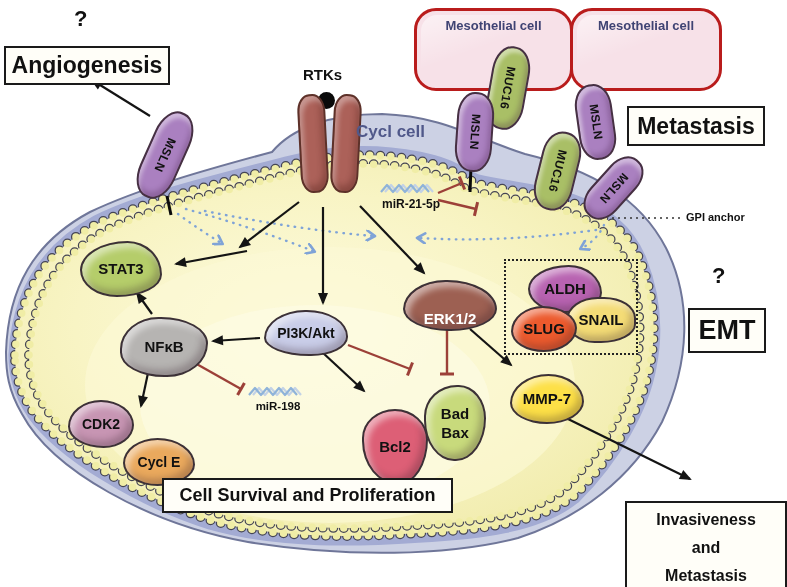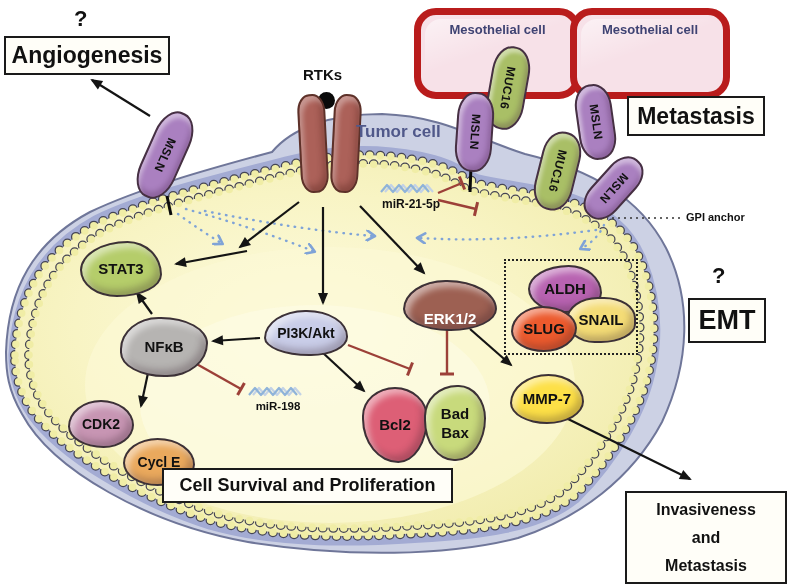--- a/index.html
+++ b/index.html
@@ -2,26 +2,26 @@
 <html><head>
 <meta charset="utf-8">
 <style>
   html,body{margin:0;padding:0;background:#fff;}
   .stage{position:relative;width:787px;height:587px;overflow:hidden;background:#fff;
          font-family:"Liberation Sans", sans-serif;}
   .layer{position:absolute;left:0;top:0;}
   
   .obox{position:absolute;background:#fffef8;border:2px solid #1a1a1a;display:flex;
         align-items:center;justify-content:center;text-align:center;font-weight:bold;
-        color:#111;z-index:5;}
+        color:#111;z-index:5;margin-top:10px;}
   .qmark{position:absolute;font-weight:bold;font-size:22px;color:#111;z-index:5;}
   
   .flabel{position:absolute;font-weight:bold;color:#111;z-index:5;white-space:nowrap;}
   
-  .meso{position:absolute;border:7px solid #b91c1c;border-radius:22px;z-index:1;}
+  .meso{position:absolute;border:3px solid #b91c1c;border-radius:22px;z-index:1;}
   .meso::before{content:"";position:absolute;inset:4px;border-radius:16px;
         background:linear-gradient(160deg,rgba(255,255,255,.55),rgba(255,255,255,0) 45%);}
   .meso .mlabel{position:relative;display:block;text-align:center;margin-top:7px;
         font-weight:bold;font-size:13px;}
   
   .bean{position:absolute;border:2px solid #463043;display:flex;align-items:center;
         justify-content:center;border-radius:46%/30%;z-index:3;box-shadow:inset 3px 4px 4px rgba(255,255,255,.45), inset -3px -4px 5px rgba(60,20,60,.25);}
   .bean .blabel{transform:rotate(90deg);font-weight:bold;font-size:12px;color:#111;
         letter-spacing:.5px;white-space:nowrap;}
   
@@ -170,21 +170,21 @@
   <div class="obox" style="left:688px;top:298px;width:74px;height:41px;font-size:27px;">EMT</div>
 
   <div class="obox" style="left:625px;top:491px;width:158px;height:89px;font-size:16px;line-height:28px;flex-direction:column;">
     <span>Invasiveness</span>
     <span>and</span>
     <span>Metastasis</span>
   </div>
 
   <div class="obox" style="left:162px;top:468px;width:287px;height:31px;font-size:18px;">Cell Survival and Proliferation</div>
 
-  <div class="flabel" style="left: 356px; top: 122px; font-size: 17px; color: rgb(80, 88, 138);">Tumor cell</div>
+  <div class="flabel" style="left: 356px; top: 122px; font-size: 17px; color: rgb(80, 88, 138);">Cycl cell</div>
   <div class="flabel" style="left:686px;top:211px;font-size:11px;">GPI anchor</div>
   <div class="flabel" style="left:374px;top:197px;width:74px;text-align:center;font-size:12px;">miR-21-5p</div>
   <div class="flabel" style="left:242px;top:400px;width:72px;text-align:center;font-size:11.5px;">miR-198</div>
 
   <div class="dotbox" style="left:504px;top:259px;width:130px;height:92px;"></div>
 
   <div class="blob" style="left: 80px; top: 241px; width: 78px; height: 52px; border-radius: 58% 42% 55% 45% / 52% 60% 40% 48%; background-color: rgb(181, 205, 106);">
     <span class="nlabel">STAT3</span>
   </div>
   <div class="blob" style="left: 120px; top: 317px; width: 84px; height: 56px; border-radius: 45% 55% 48% 52% / 55% 45% 58% 42%; background-color: rgb(182, 180, 178);">
@@ -207,21 +207,21 @@
   </div>
   <div class="blob" style="left: 510px; top: 374px; width: 70px; height: 46px; border-radius: 52% 48% 50% 50% / 58% 55% 45% 42%; background-color: #fde047;">
     <span class="nlabel">MMP-7</span>
   </div>
   <div class="blob" style="left: 68px; top: 400px; width: 62px; height: 44px; border-radius: 50% 50% 46% 54% / 55% 52% 48% 45%; background-color: rgb(199, 149, 179);">
     <span class="nlabel" style="font-size:14px;">CDK2</span>
   </div>
   <div class="blob" style="left: 123px; top: 438px; width: 68px; height: 44px; border-radius: 48% 52% 52% 48% / 52% 55% 45% 48%; background-color: rgb(234, 169, 93);">
     <span class="nlabel" style="font-size:14px;">Cycl E</span>
   </div>
-  <div class="blob" style="left: 362px; top: 387px; width: 62px; height: 72px; border-radius: 50% 50% 45% 55% / 38% 40% 60% 58%; background-color: rgb(221, 95, 118);">
+  <div class="blob" style="left: 362px; top: 409px; width: 62px; height: 72px; border-radius: 50% 50% 45% 55% / 38% 40% 60% 58%; background-color: rgb(221, 95, 118);">
     <span class="nlabel">Bcl2</span>
   </div>
   <div class="blob" style="left: 424px; top: 385px; width: 58px; height: 72px; border-radius: 55% 45% 50% 50% / 42% 45% 58% 55%; flex-direction: column; background-color: rgb(200, 218, 124);">
     <span class="nlabel" style="line-height:19px;">Bad</span>
     <span class="nlabel" style="line-height:19px;">Bax</span>
   </div>
 
 </div>
 
 </body></html>

